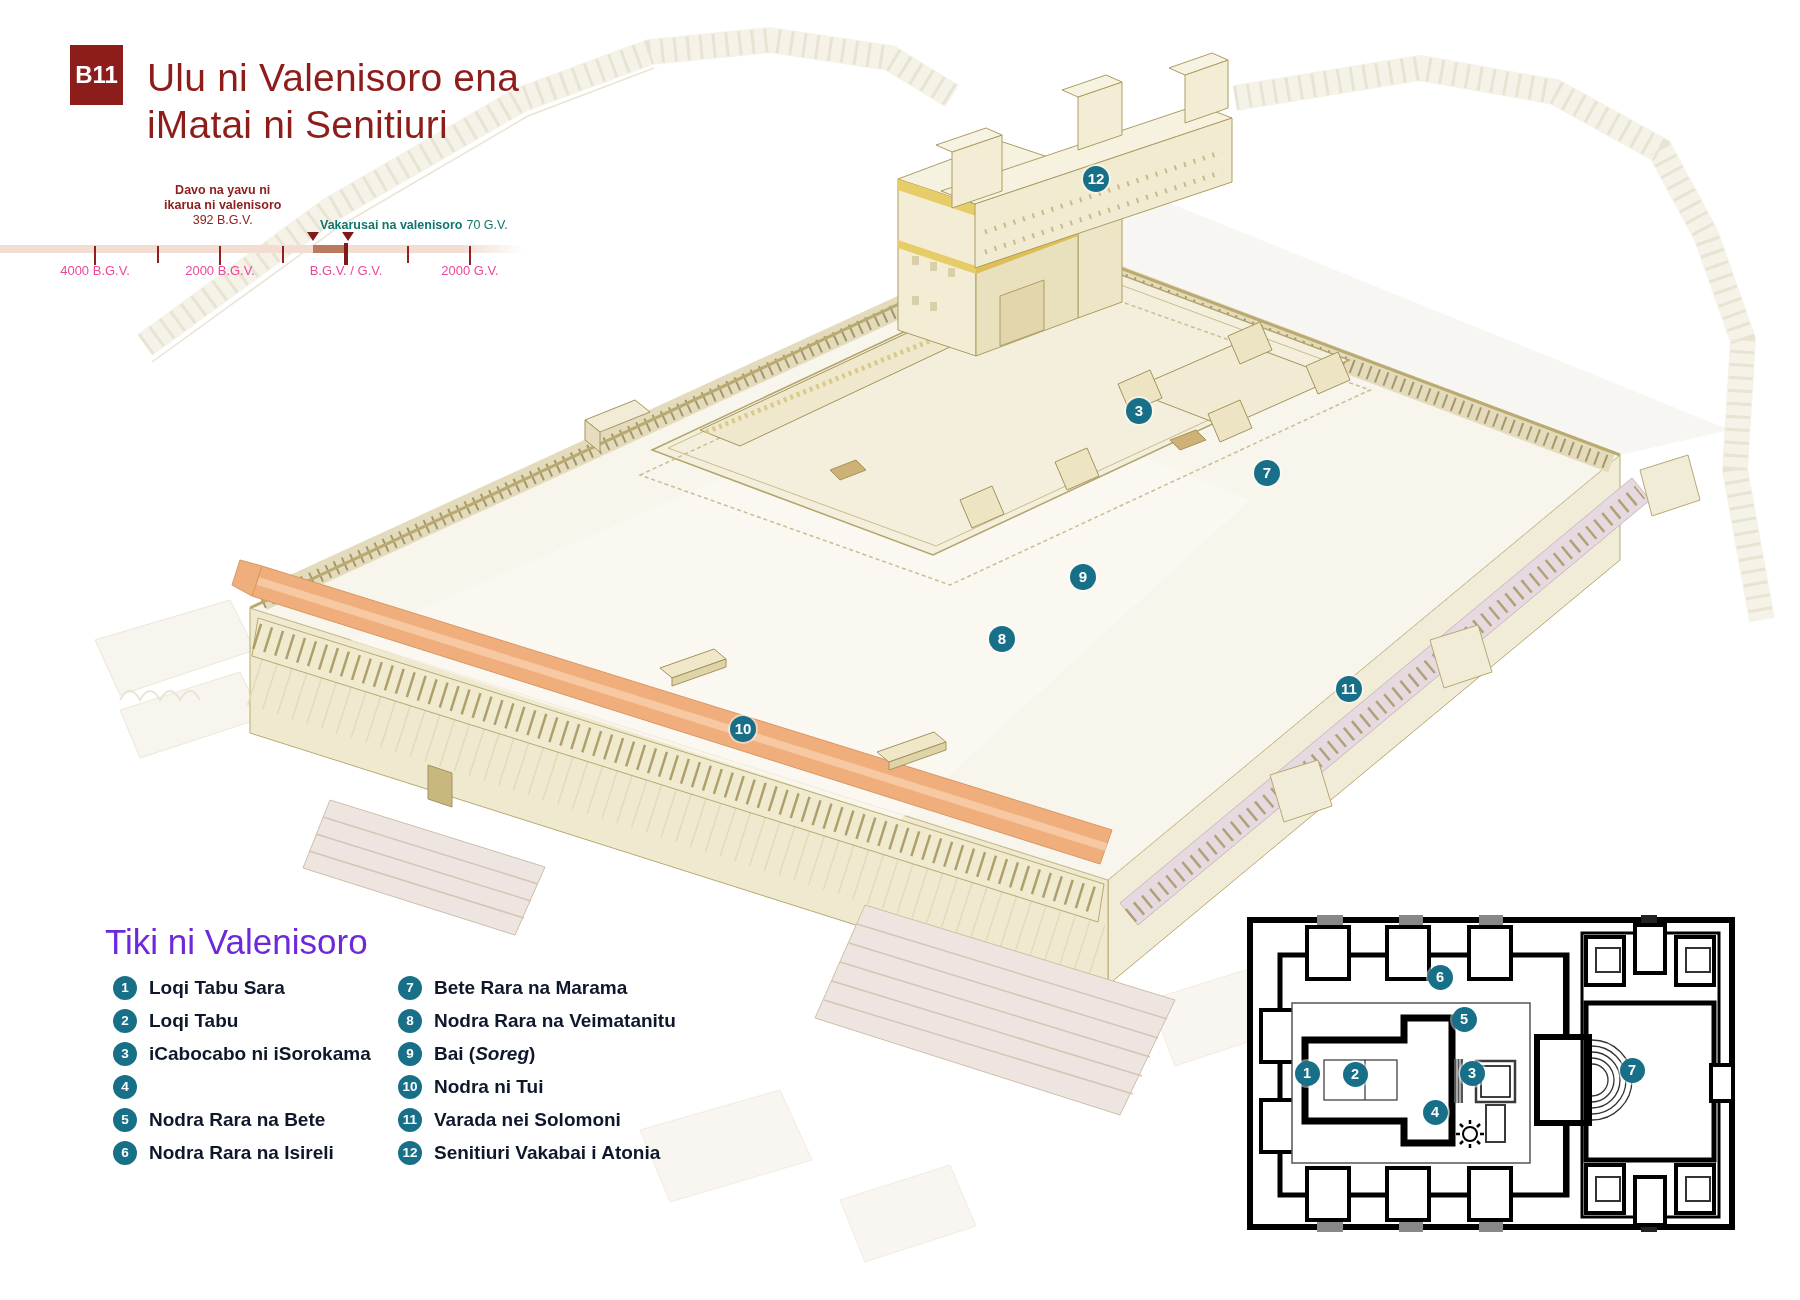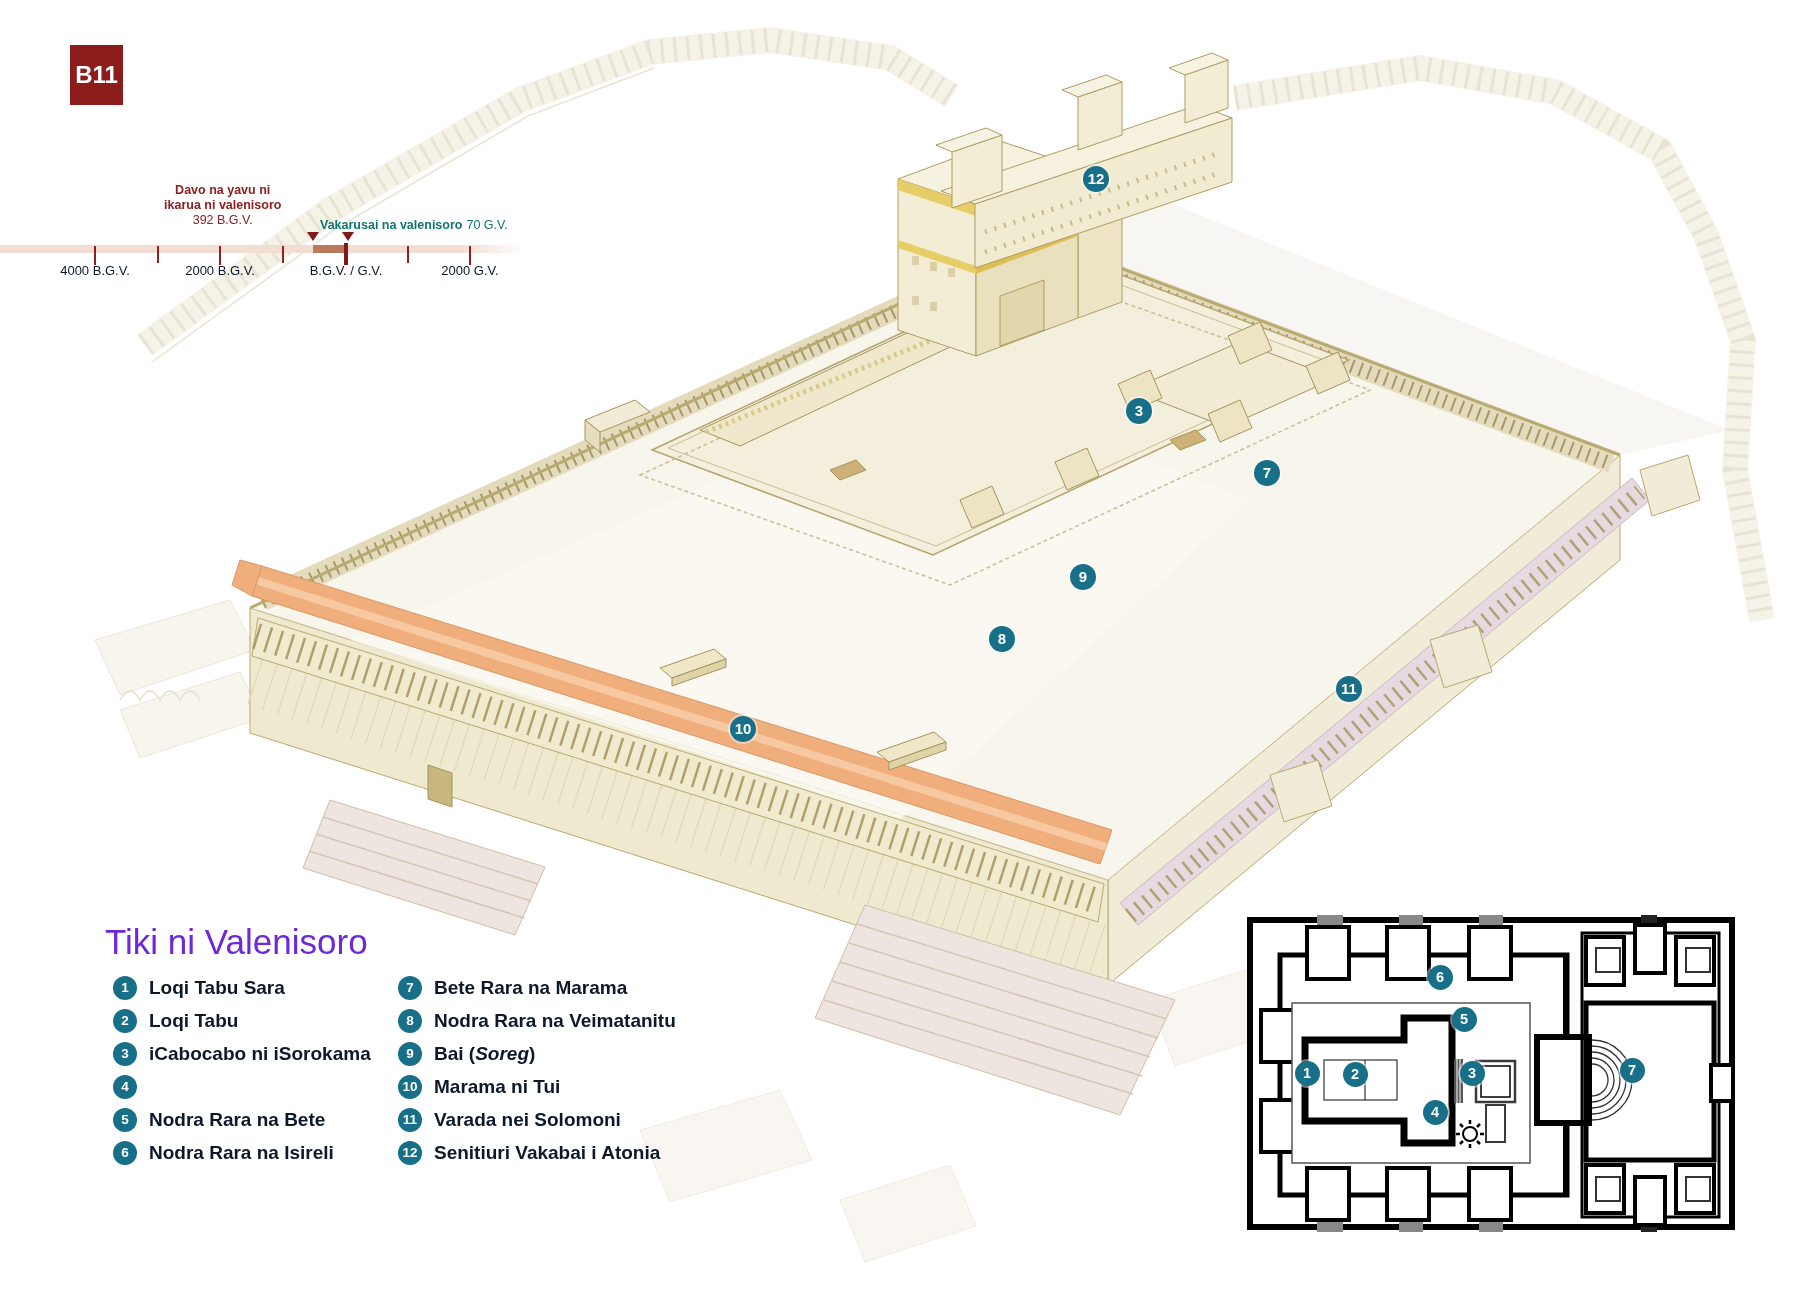--- a/index.html
+++ b/index.html
@@ -15,21 +15,21 @@
 
   
   .tl-bar{position:absolute;left:0;top:245px;width:524px;height:8px;
           background:linear-gradient(to right,#F2DDD3 88%,rgba(242,221,211,0));}
   .tl-range{position:absolute;left:313px;top:245px;width:34px;height:8px;background:#B97A60;}
   .tl-tick{position:absolute;top:246px;width:2px;height:17px;background:#8E201F;}
   .tl-tick.major{height:19px;}
   .tl-divider{position:absolute;left:344px;top:243px;width:4px;height:22px;background:#7E1A18;}
   .tl-tri{position:absolute;top:232px;width:0;height:0;border-left:6px solid transparent;
           border-right:6px solid transparent;border-top:9px solid #7E1A18;}
-  .tl-label{position:absolute;top:263px;transform:translateX(-50%);color:#0f172a;font-size:13px;white-space:nowrap;}
+  .tl-label{position:absolute;top:263px;transform:translateX(-50%);color:#ec4899;font-size:13px;white-space:nowrap;}
   .tl-event1{position:absolute;left:164px;top:183px;color:#8E201F;font-size:12.5px;line-height:15px;text-align:center;}
   .tl-event1 .b{font-weight:bold;}
   .tl-event2{position:absolute;left:320px;top:218px;color:#0f766e;font-size:12.5px;white-space:nowrap;text-align:center;}
   .tl-event2 .b{font-weight:bold;}
   .tl-event2 .d{margin-left:4px;}
 
   
   .legend-title{position:absolute;left:105px;top:922px;color:#6d28d9;font-size:35px;font-weight:400;}
   .legend-col{position:absolute;top:976px;display:flex;flex-direction:column;gap:9px;}
   .legend-col.c1{left:113px;width:262px;}
@@ -175,20 +175,24 @@
 
     <g>
       <polygon points="660,668 714,649 726,659 672,678" fill="#EFE7C8" stroke="#A3945C"></polygon>
       <polygon points="672,678 726,659 726,667 672,686" fill="#DFD4A8" stroke="#A3945C"></polygon>
       <polygon points="877,752 934,732 946,742 889,762" fill="#EFE7C8" stroke="#A3945C"></polygon>
       <polygon points="889,762 946,742 946,750 889,770" fill="#DFD4A8" stroke="#A3945C"></polygon>
     </g>
   </svg>
 
   <div class="badge">B11</div>
+  <div class="title">
+    <div>Ulu ni Valenisoro ena</div>
+    <div>iMatai ni Senitiuri</div>
+  </div>
 
   <div>
     <div class="tl-event1">
       <div class="b">Davo na yavu ni</div>
       <div class="b">ikarua ni valenisoro</div>
       <div>392 B.G.V.</div>
     </div>
     <div class="tl-event2">
       <span class="b">Vakarusai na valenisoro</span><span class="d">70 G.V.</span>
     </div>
@@ -243,21 +247,21 @@
       <div class="legend-item">
         <span class="badge-num">8</span>
         <span class="legend-label">Nodra Rara na Veimatanitu</span>
       </div>
       <div class="legend-item">
         <span class="badge-num">9</span>
         <span class="legend-label">Bai (<em>Soreg</em>)</span>
       </div>
       <div class="legend-item">
         <span class="badge-num">10</span>
-        <span class="legend-label">Marama ni Tui</span>
+        <span class="legend-label">Nodra ni Tui</span>
       </div>
       <div class="legend-item">
         <span class="badge-num">11</span>
         <span class="legend-label">Varada nei Solomoni</span>
       </div>
       <div class="legend-item">
         <span class="badge-num">12</span>
         <span class="legend-label">Senitiuri Vakabai i Atonia</span>
       </div>
     </div>

